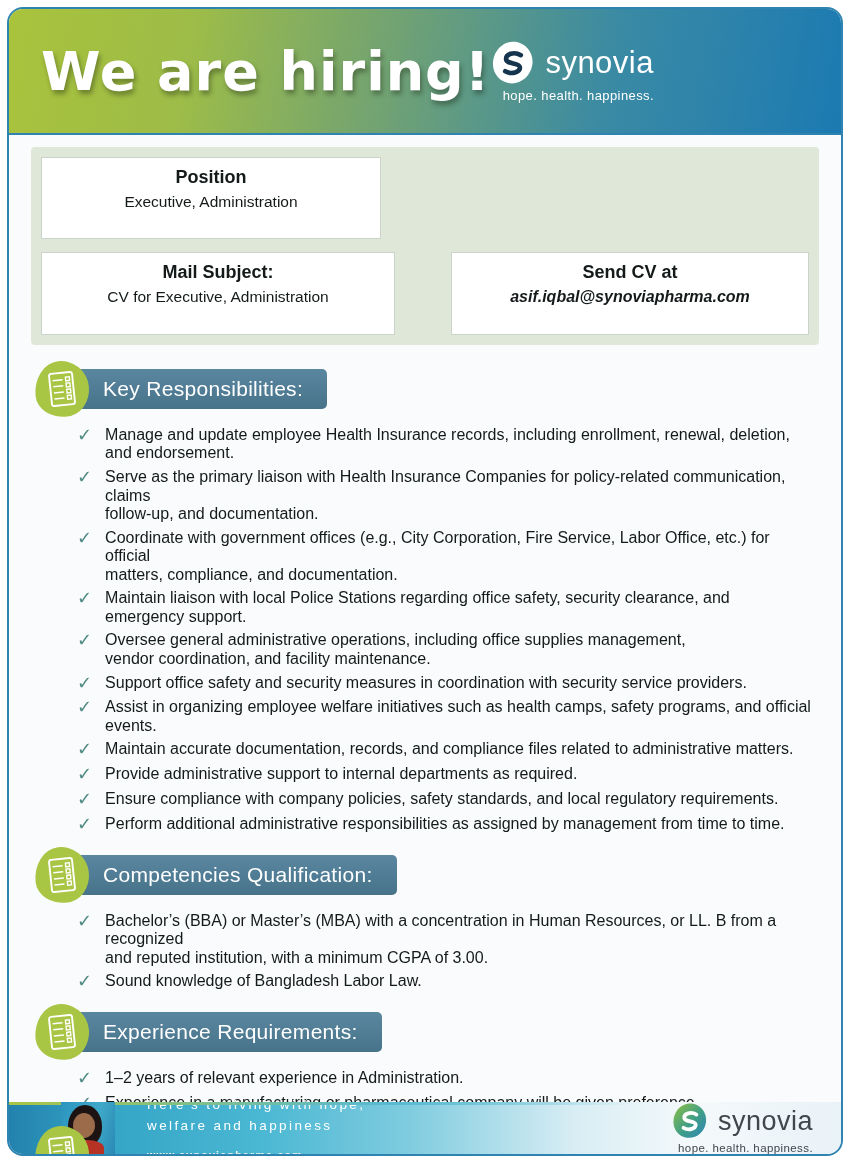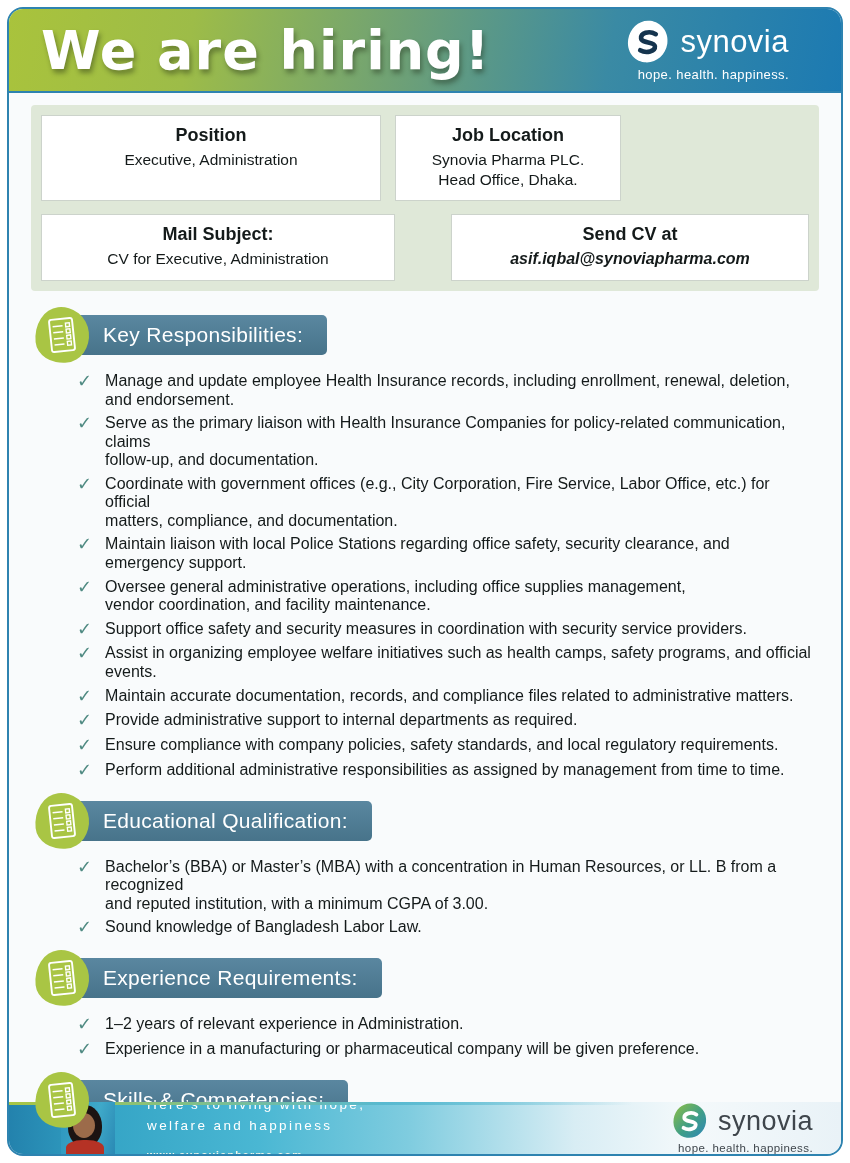--- a/index.html
+++ b/index.html
@@ -3,39 +3,39 @@
 <meta charset="utf-8">
 <style>
   * { margin:0; padding:0; box-sizing:border-box; }
   html,body { background:#ffffff; }
   body { font-family:"Liberation Sans", sans-serif; }
   .page { position:relative; width:850px; height:1163px; background:#ffffff; overflow:hidden; }
   .card { position:absolute; left:7px; top:7px; right:7px; bottom:7px;
           border:2px solid #2e83b0; border-radius:16px; overflow:hidden; background:#f9fbfc; }
 
   
-  .header { height:84px;
+  .header { height:126px;
     background:linear-gradient(100deg,#a9c33c 0%,#9dbc48 22%,#6da077 48%,#3a8aa4 72%,#1c7ab2 100%);
-    display:flex; justify-content:space-between; align-items:center;
+    display:flex; align-items:center;
     padding:0 52px 0 32px; border-bottom:2px solid #2e83b0; }
   .hiring-title { font-family:"DejaVu Sans","Liberation Sans",sans-serif; font-size:54px; font-weight:800;
     color:#ffffff; letter-spacing:1px; text-shadow:2px 4px 5px rgba(25,35,15,0.4); }
   .logo { display:flex; flex-direction:column; align-items:flex-end; }
   .logo-row { display:flex; align-items:center; gap:9px; }
   .logo-mark { width:46px; height:46px; display:inline-flex; }
   .logo-text { font-size:31px; letter-spacing:0.5px; }
   .logo-tagline { font-size:13px; margin-top:2px; letter-spacing:0.4px; }
   .logo-light .logo-text, .logo-light .logo-tagline { color:#ffffff; }
   .logo-dark .logo-text, .logo-dark .logo-tagline { color:#3f464c; }
 
   
   .info-panel { margin:12px 22px 0; background:#dfe8d8; border-radius:4px;
     padding:10px; display:flex; flex-direction:column; gap:13px; }
   .info-row { display:flex; gap:14px; }
-  .ibox { background:#ffffff; border:1px solid #ccd3cb; padding:9px 8px 10px;
+  .ibox { background:#ffffff; border:1px solid #ccd3cb; padding:9px 8px 26px;
     text-align:center; color:#141a1a; }
   .ibox-label { font-size:18px; font-weight:bold; margin-bottom:4px; }
   .ibox-value { font-size:15.5px; line-height:1.3; white-space:pre-line; }
   .ibox.pos   { flex:0 0 340px; }
   .ibox.loc   { flex:0 0 226px; }
   .ibox.apply { flex:1 1 auto; }
   .ibox.mail  { flex:0 0 354px; }
   .ibox.send  { flex:1 1 auto;margin-left:42px; }
   .ibox.send .ibox-value { font-weight:bold; font-size:16px;font-style:italic; }
   .ibox.apply sup { font-size:10px; font-weight:bold; }
@@ -99,25 +99,20 @@
         <div class="logo-tagline">hope. health. happiness.</div>
       </div>
     </div>
 
     <div class="info-panel">
       <div class="info-row">
         <div class="ibox pos">
           <div class="ibox-label">Position</div>
           <div class="ibox-value">Executive, Administration</div>
         </div>
-        <div class="ibox loc">
-          <div class="ibox-label">Job Location</div>
-          <div class="ibox-value">Synovia Pharma PLC.
-Head Office, Dhaka.</div>
-        </div>
       </div>
       <div class="info-row">
         <div class="ibox mail">
           <div class="ibox-label">Mail Subject:</div>
           <div class="ibox-value">CV for Executive, Administration</div>
         </div>
         <div class="ibox send">
           <div class="ibox-label">Send CV at</div>
           <div class="ibox-value">asif.iqbal@synoviapharma.com</div>
         </div>
@@ -203,21 +198,21 @@
               <line x1="11" y1="14" x2="24" y2="14" stroke="#ffffff" stroke-width="2"></line>
               <line x1="11" y1="22" x2="24" y2="22" stroke="#ffffff" stroke-width="2"></line>
               <line x1="11" y1="30" x2="24" y2="30" stroke="#ffffff" stroke-width="2"></line>
               <line x1="11" y1="38" x2="24" y2="38" stroke="#ffffff" stroke-width="2"></line>
               <rect x="28" y="11" width="5" height="5" fill="none" stroke="#ffffff" stroke-width="1.8"></rect>
               <rect x="28" y="19" width="5" height="5" fill="none" stroke="#ffffff" stroke-width="1.8"></rect>
               <rect x="28" y="27" width="5" height="5" fill="none" stroke="#ffffff" stroke-width="1.8"></rect>
               <rect x="28" y="35" width="5" height="5" fill="none" stroke="#ffffff" stroke-width="1.8"></rect>
             </svg>
           </span>
-          <h2 class="sec-title">Educational Qualification:</h2>
+          <h2 class="sec-title">Competencies Qualification:</h2>
         </div>
         <ul class="items">
           <li>
               <span class="check">✓</span>
               <span class="txt">Bachelor’s (BBA) or Master’s (MBA) with a concentration in Human Resources, or LL. B from a recognized
 and reputed institution, with a minimum CGPA of 3.00.</span>
             </li>
           <li>
               <span class="check">✓</span>
               <span class="txt">Sound knowledge of Bangladesh Labor Law.</span>

